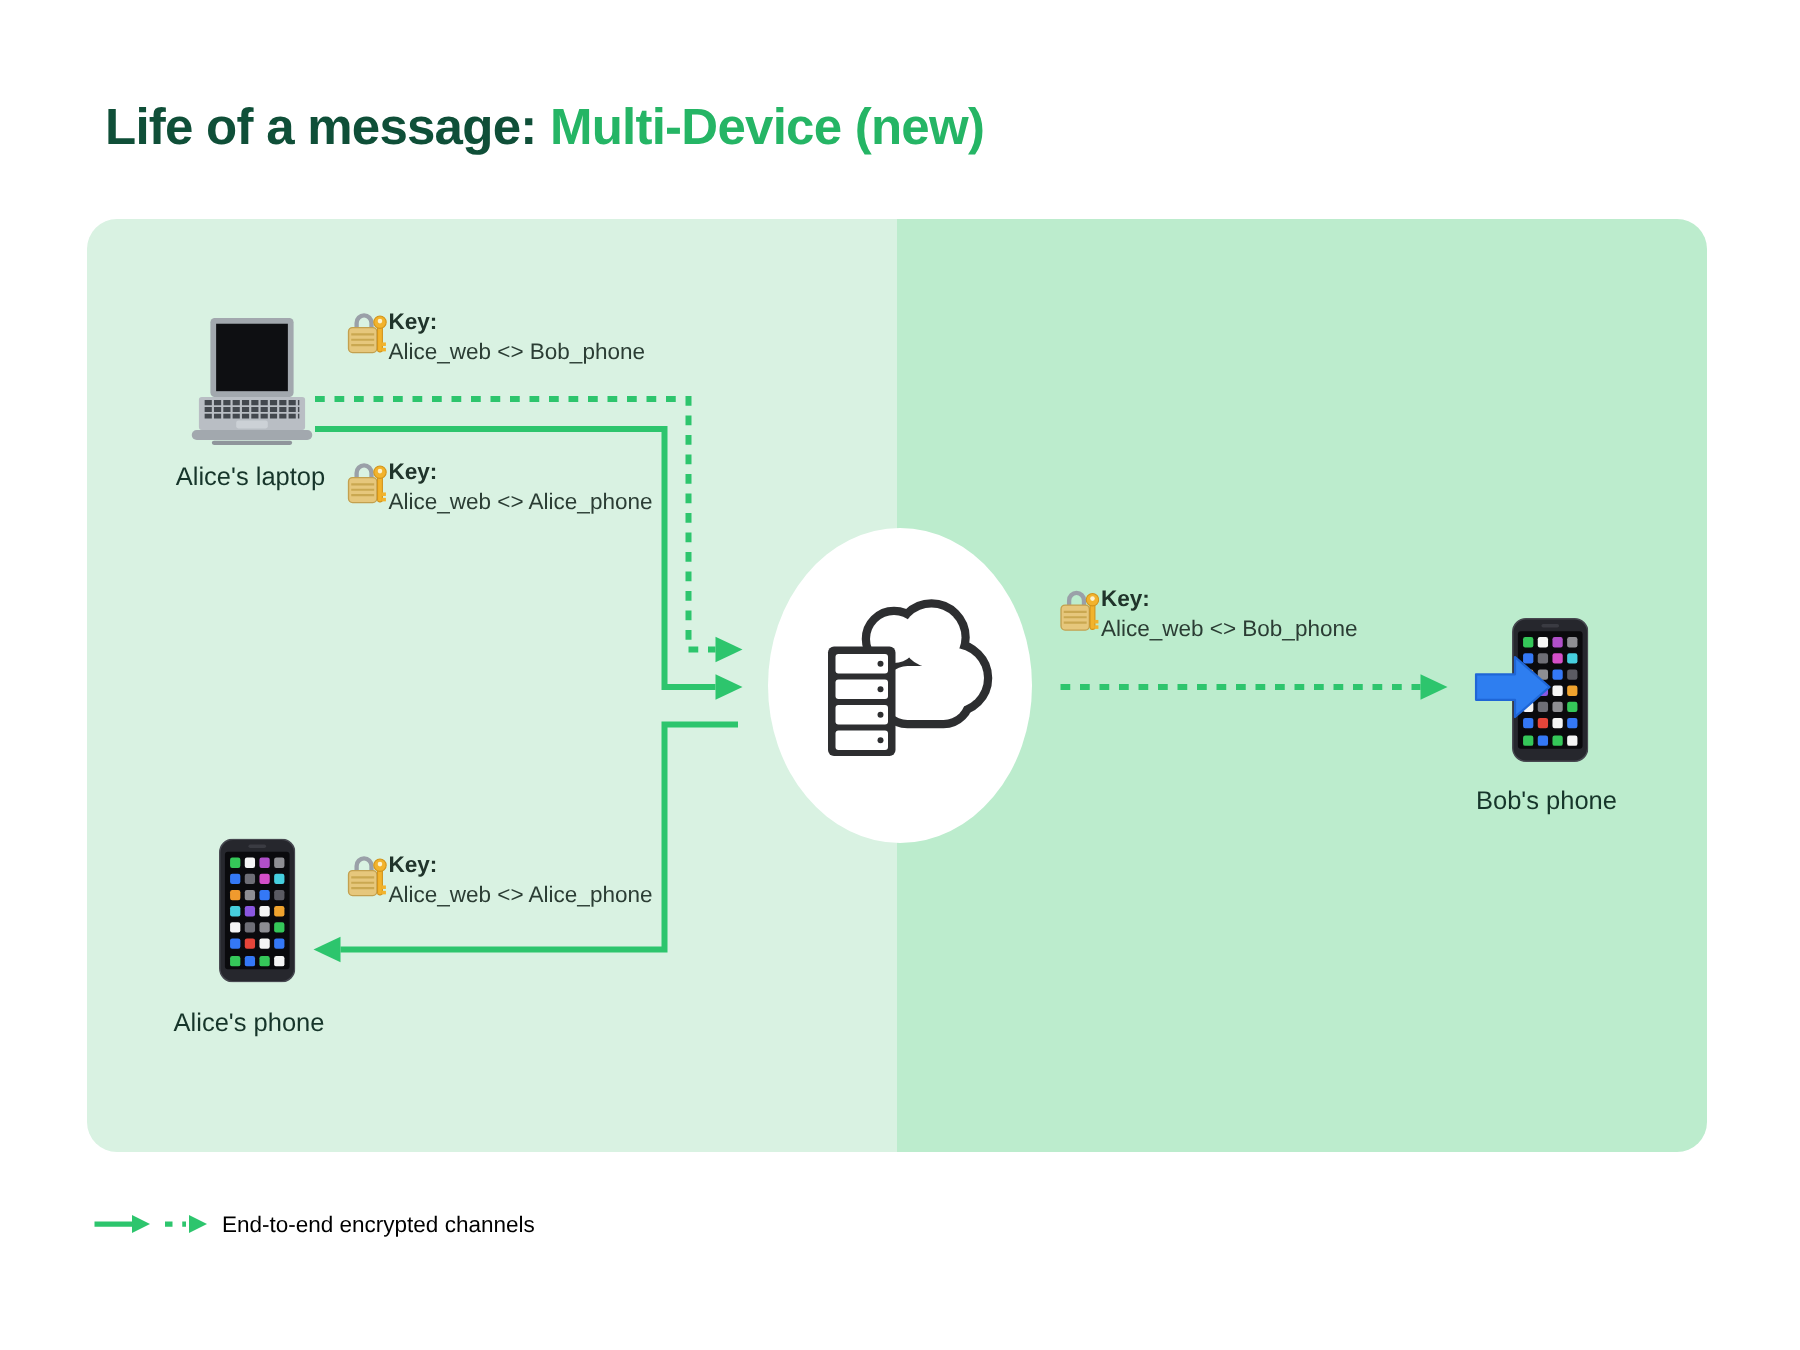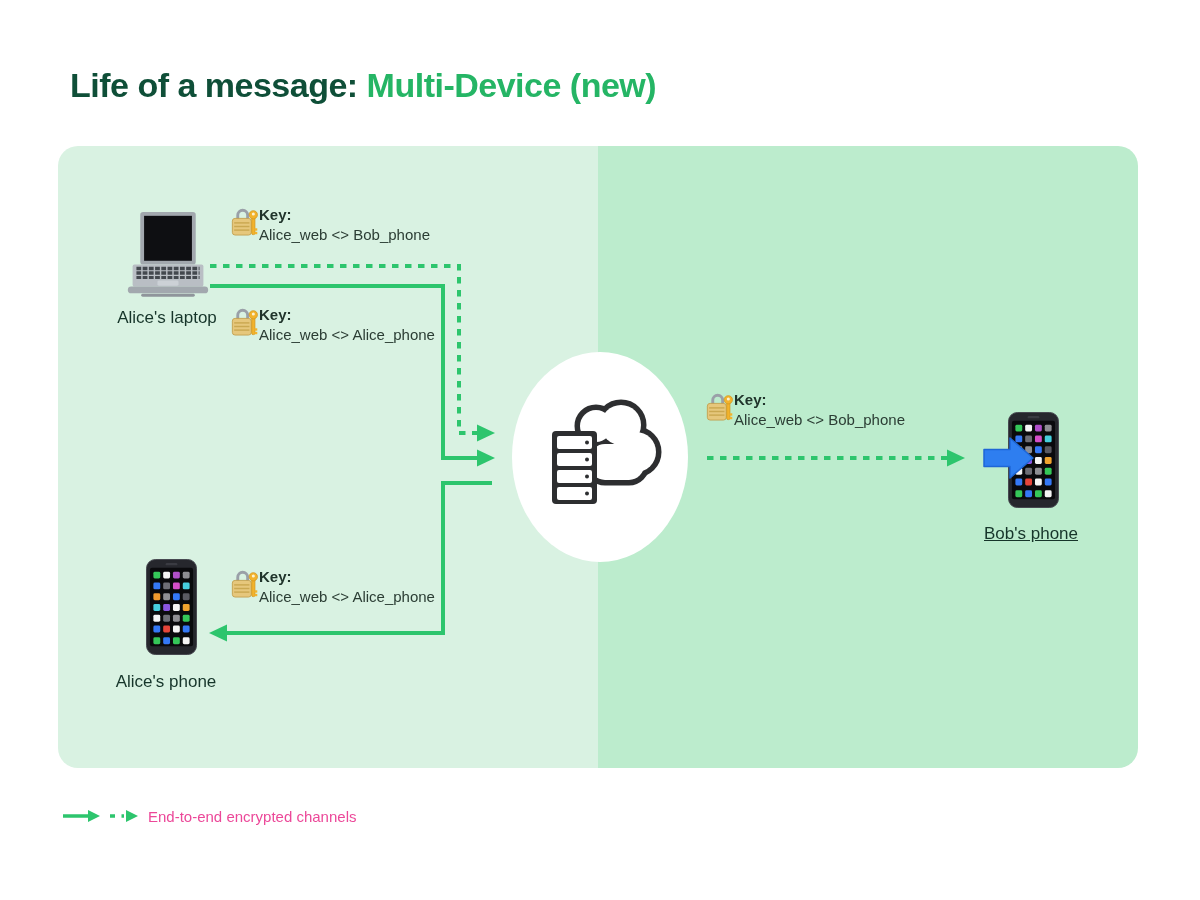--- a/index.html
+++ b/index.html
@@ -29,21 +29,21 @@
   
   .keyblock { display:flex; gap:1px; align-items:flex-start; }
   .keyblock .ktext { line-height:20px; font-size:15px; color:#2b3d34; white-space:nowrap; }
   .keyblock .klabel { font-weight:bold; color:#20342b; }
 
   
   .devlabel { width:130px; text-align:center; font-size:17px; color:#16352a; white-space:nowrap; }
 
   
   .legend { left:61px; top:801px; display:flex; align-items:center; height:30px; }
-  .legend-text { font-size:15px; color:#ec4899; margin-left:9px; white-space:nowrap; }
+  .legend-text { font-size:15px; color:#000000; margin-left:9px; white-space:nowrap; }
 </style>
 </head>
 <body>
 
 <svg width="0" height="0" style="position:absolute" aria-hidden="true">
   <defs>
     <symbol id="sym-laptop" viewBox="0 0 92 92">
       <rect x="17" y="0" width="58" height="55" rx="3" fill="#a2a8ae"></rect>
       <rect x="21" y="4" width="50" height="47" fill="#0e0f12"></rect>
       <rect x="9" y="55" width="74" height="23" rx="2" fill="#b9bec4"></rect>
@@ -176,21 +176,21 @@
   <use href="#sym-phone"></use>
 </svg>
 <div class="abs devlabel" style="left:101px; top:672px;">Alice's phone</div>
 
 <svg class="abs" style="left:1008px; top:412px; width:51px; height:96px;">
   <use href="#sym-phone"></use>
 </svg>
 <svg class="abs" style="left:983px; top:434px; width:52px; height:48px;">
   <use href="#sym-bluearrow"></use>
 </svg>
-<div class="abs devlabel" style="left:966px; top:524px;text-decoration:underline;">Bob's phone</div>
+<div class="abs devlabel" style="left:966px; top:524px;">Bob's phone</div>
 
 <div class="abs keyblock" style="left:231px; top:205px;">
   <svg style="width:27px; height:32px; margin-top:1px;">
       <use href="#sym-lock"></use>
     </svg>
   <div class="ktext">
     <div class="klabel">Key:</div>
     <div>Alice_web &lt;&gt; Bob_phone</div>
   </div>
 </div>

